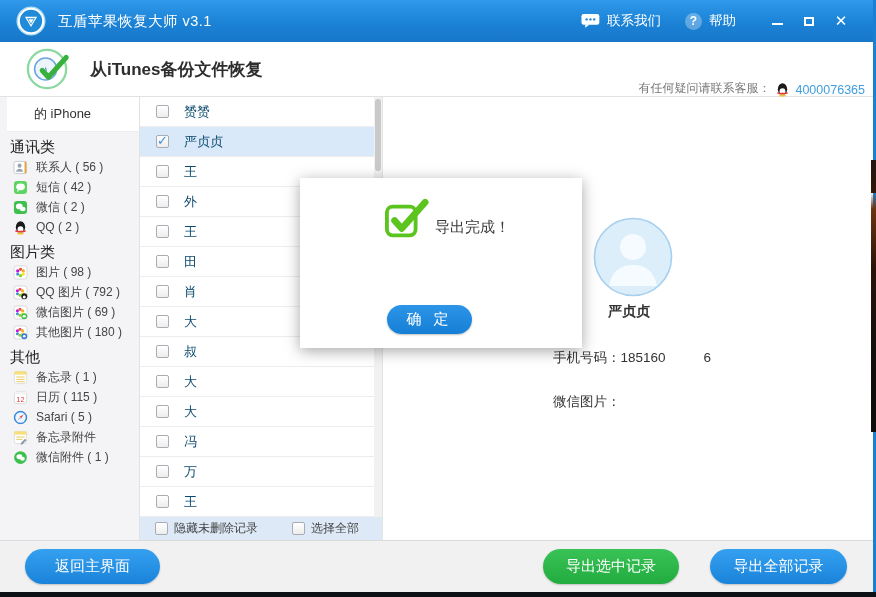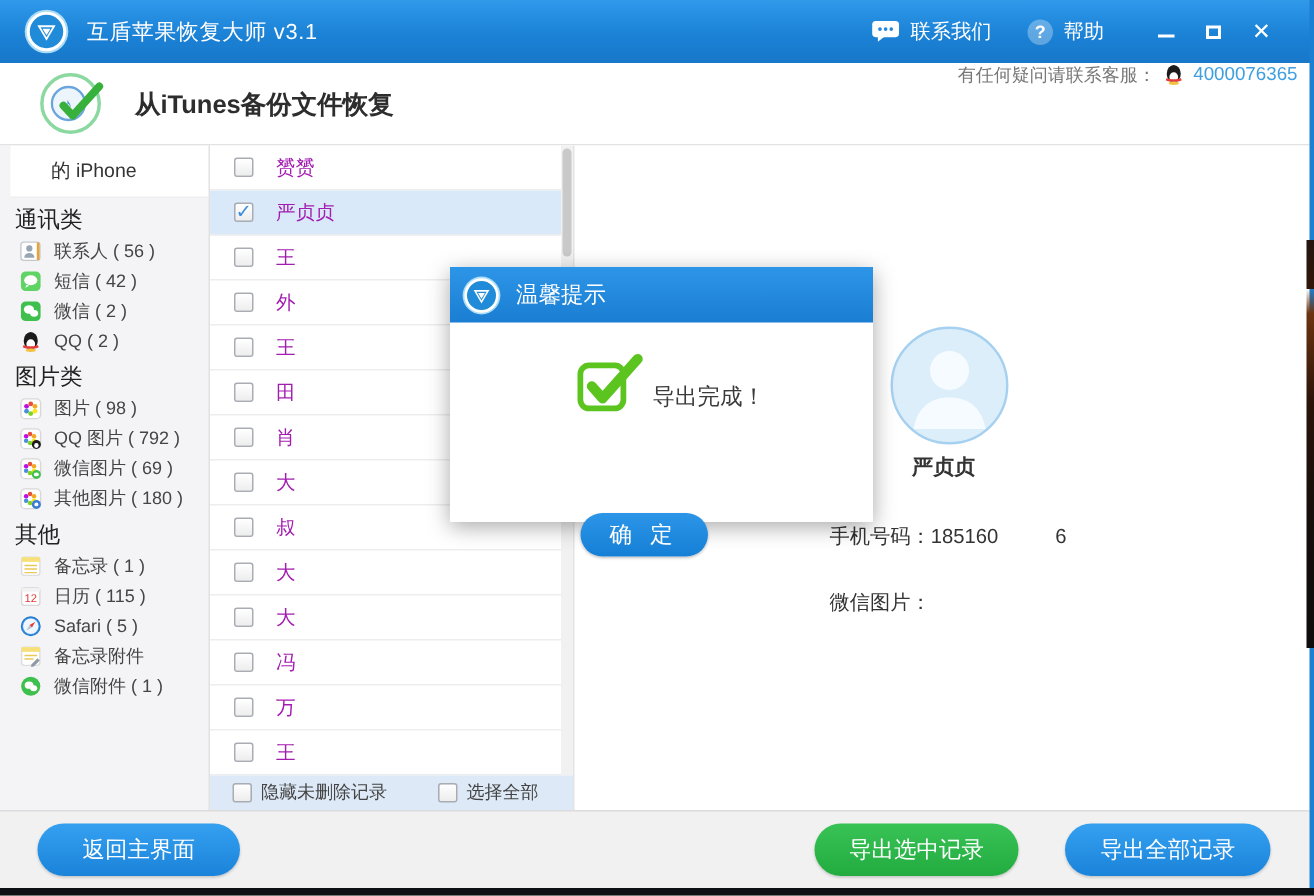--- a/index.html
+++ b/index.html
@@ -22,21 +22,21 @@
   .wc-min i{display:block;width:11px;height:2px;background:#fff;margin-top:6px;}
   .wc-max i{display:block;width:10px;height:9px;border:2px solid #fff;}
   .wc-close{font-size:15px;font-weight:bold;}
 
   
   .header{position:absolute;top:42px;left:0;right:3px;height:55px;background:#fff;
     border-bottom:1px solid #e2e2e2;}
   .hdr-badge{position:absolute;left:26px;top:5px;width:44px;height:44px;}
   .hdr-title{position:absolute;left:90px;top:0;height:55px;display:flex;align-items:center;
     font-size:17px;font-weight:bold;color:#2d2d2d;}
-  .support{position:absolute;right:8px;top:0;height:55px;display:flex;align-items:flex-start;gap:5px;}
+  .support{position:absolute;right:8px;top:0;height:55px;display:flex;align-items:flex-end;gap:5px;}
   .support-label{font-size:12px;color:#777;}
   .qq-mini{width:15px;height:15px;display:inline-flex;}
   .support-num{font-size:12.5px;color:#3f9fe0;}
 
   
   .sidebar{position:absolute;top:97px;left:0;width:140px;bottom:57px;background:#f4f4f6;
     border-right:1px solid #e2e2e2;overflow:hidden;}
   .device-tab{height:35px;margin-left:7px;background:#fff;display:flex;align-items:center;
     padding-left:27px;font-size:13px;color:#333;border-bottom:1px solid #eee;cursor:pointer;}
   .side-section{margin-top:4px;}
@@ -48,21 +48,21 @@
 
   
   .list{position:absolute;left:140px;top:97px;width:242px;height:420px;background:#fff;}
   .row{height:30px;display:flex;align-items:center;gap:15px;padding-left:16px;
     border-bottom:1px solid #ededed;cursor:pointer;}
   .row.selected{background:#d9e9fa;}
   .cb{width:13px;height:13px;flex:none;border:1px solid #a9adb3;border-radius:2px;
     background:linear-gradient(#ffffff,#ededed);position:relative;cursor:pointer;}
   .cb.checked::after{content:"✓";position:absolute;left:0px;top:-3px;font-size:13px;
     font-weight:bold;color:#3a8ede;}
-  .row-name{font-size:13px;color:#a21caf;overflow:hidden;white-space:nowrap;}
+  .row-name{font-size:13px;color:#0c4a6e;overflow:hidden;white-space:nowrap;}
   .scrolltrack{position:absolute;right:0;top:0;width:8px;height:100%;background:#f1f1f1;}
   .scrollthumb{position:absolute;left:1px;top:2px;width:6px;height:72px;background:#c9c9c9;border-radius:3px;cursor:pointer;}
   .list-bottom{position:absolute;left:140px;top:517px;width:242px;height:23px;background:#dde9f6;
     display:flex;align-items:center;gap:34px;padding-left:15px;font-size:12px;color:#444;}
   .lb-opt{display:flex;align-items:center;gap:6px;cursor:pointer;}
 
   
   .detail{position:absolute;left:382px;top:97px;right:3px;bottom:57px;background:#fff;
     border-left:1px solid #e4e4e4;}
   .avatar{position:absolute;left:210px;top:120px;width:80px;height:80px;}
@@ -459,32 +459,20 @@
           <circle cx="40" cy="30" r="13" fill="#f6fbff"></circle>
           <path d="M16 69c2.5-14 11-21 24-21s21.5 7 24 21z" fill="#f6fbff"></path>
         </svg>
     </span>
     <span class="detail-name">严贞贞</span>
     <span class="detail-line phone-line"><span>手机号码：</span><span>185160</span><span class="phone-gap"></span><span>6</span></span>
     <span class="detail-line email-line"><span>微信图片：</span></span>
   </div>
 
   <div class="dialog">
-    <div class="dlg-titlebar">
-      <span class="dlg-logo">
-        <svg viewBox="0 0 32 32">
-            <circle cx="16" cy="16" r="15.5" fill="#aadcf5"></circle>
-            <circle cx="16" cy="16" r="13" fill="#1f8bd9" stroke="#ffffff" stroke-width="2.2"></circle>
-            <path d="M9.5 11.5h13L16 22.5z" fill="#fff"></path>
-            <path d="M11.8 13h8.4L16 20z" fill="#1f8bd9"></path>
-            <path d="M13.2 14h5.6L16 18.6z" fill="#fff"></path>
-          </svg>
-      </span>
-      <span class="dlg-title">温馨提示</span>
-    </div>
     <div class="dlg-body">
       <span class="dlg-check">
         <svg viewBox="0 0 46 42" overflow="visible">
             <rect x="2" y="9" width="30" height="30" rx="6" fill="#fff" stroke="#5bc41f" stroke-width="4"></rect>
             <path d="M10 23.5l7.5 8.5L42 4.5" stroke="#5bc41f" stroke-width="7" fill="none" stroke-linecap="round" stroke-linejoin="round"></path>
           </svg>
       </span>
       <span class="dlg-msg">导出完成！</span>
       <button class="dlg-ok">确 定</button>
     </div>

